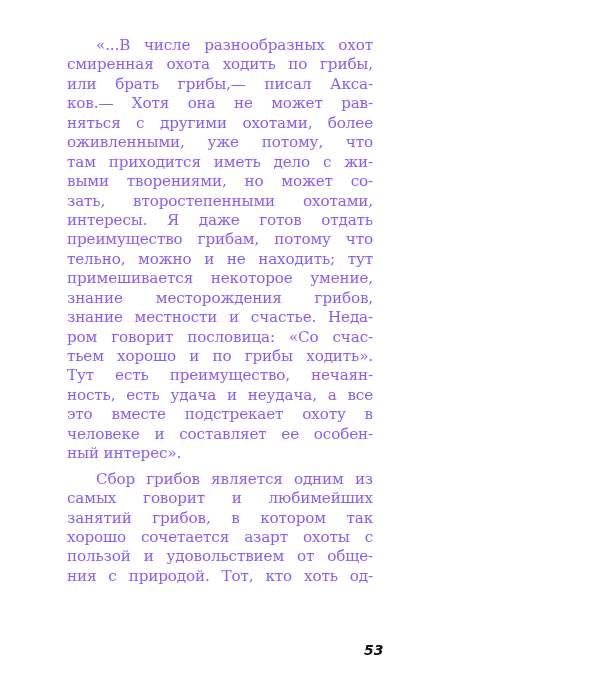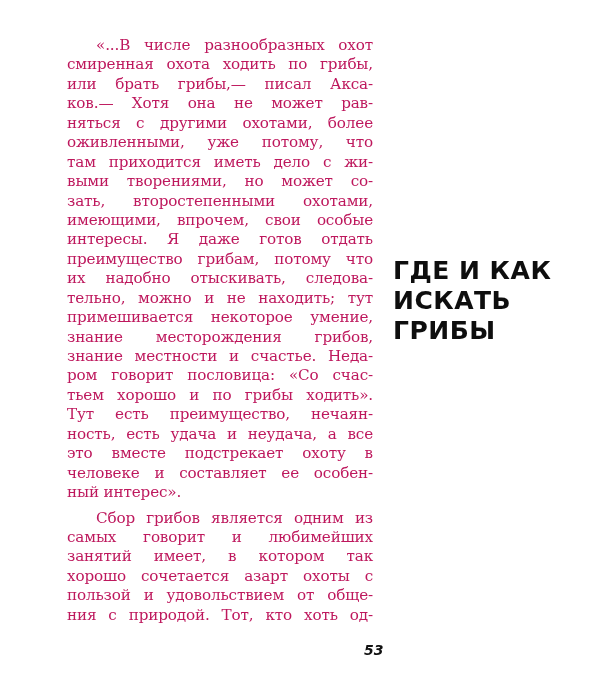--- a/index.html
+++ b/index.html
@@ -21,21 +21,21 @@
       background: #ffffff;
     }
     .body-column {
       position: absolute;
       left: 67px;
       top: 36px;
       width: 306px;
       font-family: "DejaVu Serif", "Liberation Serif", serif;
       font-size: 15.2px;
       letter-spacing: -0.15px;
-      color: #be185d;
+      color: #8b5cf6;
     }
     .line {
       display: block;
       height: 19.45px;
       line-height: 19.45px;
       white-space: nowrap;
       text-align: justify;
       text-align-last: justify;
       overflow: visible;
     }
@@ -84,47 +84,40 @@
     <div>
       <span class="line indent">«...В числе разнообразных охот</span>
       <span class="line">смиренная охота ходить по грибы,</span>
       <span class="line">или брать грибы,— писал Акса-</span>
       <span class="line">ков.— Хотя она не может рав-</span>
       <span class="line">няться с другими  охотами, более</span>
       <span class="line">оживленными, уже потому, что</span>
       <span class="line">там приходится иметь дело с жи-</span>
       <span class="line">выми творениями, но может со-</span>
       <span class="line">зать, второстепенными охотами,</span>
-      <span class="line">имеющими, впрочем, свои особые</span>
       <span class="line">интересы. Я даже готов отдать</span>
       <span class="line">преимущество грибам, потому что</span>
-      <span class="line">их надобно отыскивать, следова-</span>
       <span class="line">тельно, можно и не находить; тут</span>
       <span class="line">примешивается некоторое умение,</span>
       <span class="line">знание месторождения грибов,</span>
       <span class="line">знание местности и счастье. Неда-</span>
       <span class="line">ром говорит пословица: «Со счас-</span>
       <span class="line">тьем хорошо и по грибы ходить».</span>
       <span class="line">Тут есть преимущество, нечаян-</span>
       <span class="line">ность, есть удача и неудача, а все</span>
       <span class="line">это вместе подстрекает охоту в</span>
       <span class="line">человеке и составляет ее особен-</span>
       <span class="line last">ный интерес».</span>
     </div>
     <div class="para-gap"></div>
     <div>
       <span class="line indent">Сбор грибов является одним из</span>
       <span class="line">самых говорит и любимейших</span>
-      <span class="line">занятий имеет, в котором так</span>
+      <span class="line">занятий грибов, в котором так</span>
       <span class="line">хорошо сочетается азарт охоты с</span>
       <span class="line">пользой и удовольствием от обще-</span>
       <span class="line">ния с природой. Тот, кто хоть од-</span>
     </div>
   </div>
 
-  <h1 class="heading">
-    <span>ГДЕ И КАК</span>
-    <span>ИСКАТЬ</span>
-    <span>ГРИБЫ</span>
-  </h1>
 
   <div class="page-number">53</div>
 </div>
 
 </body></html>

